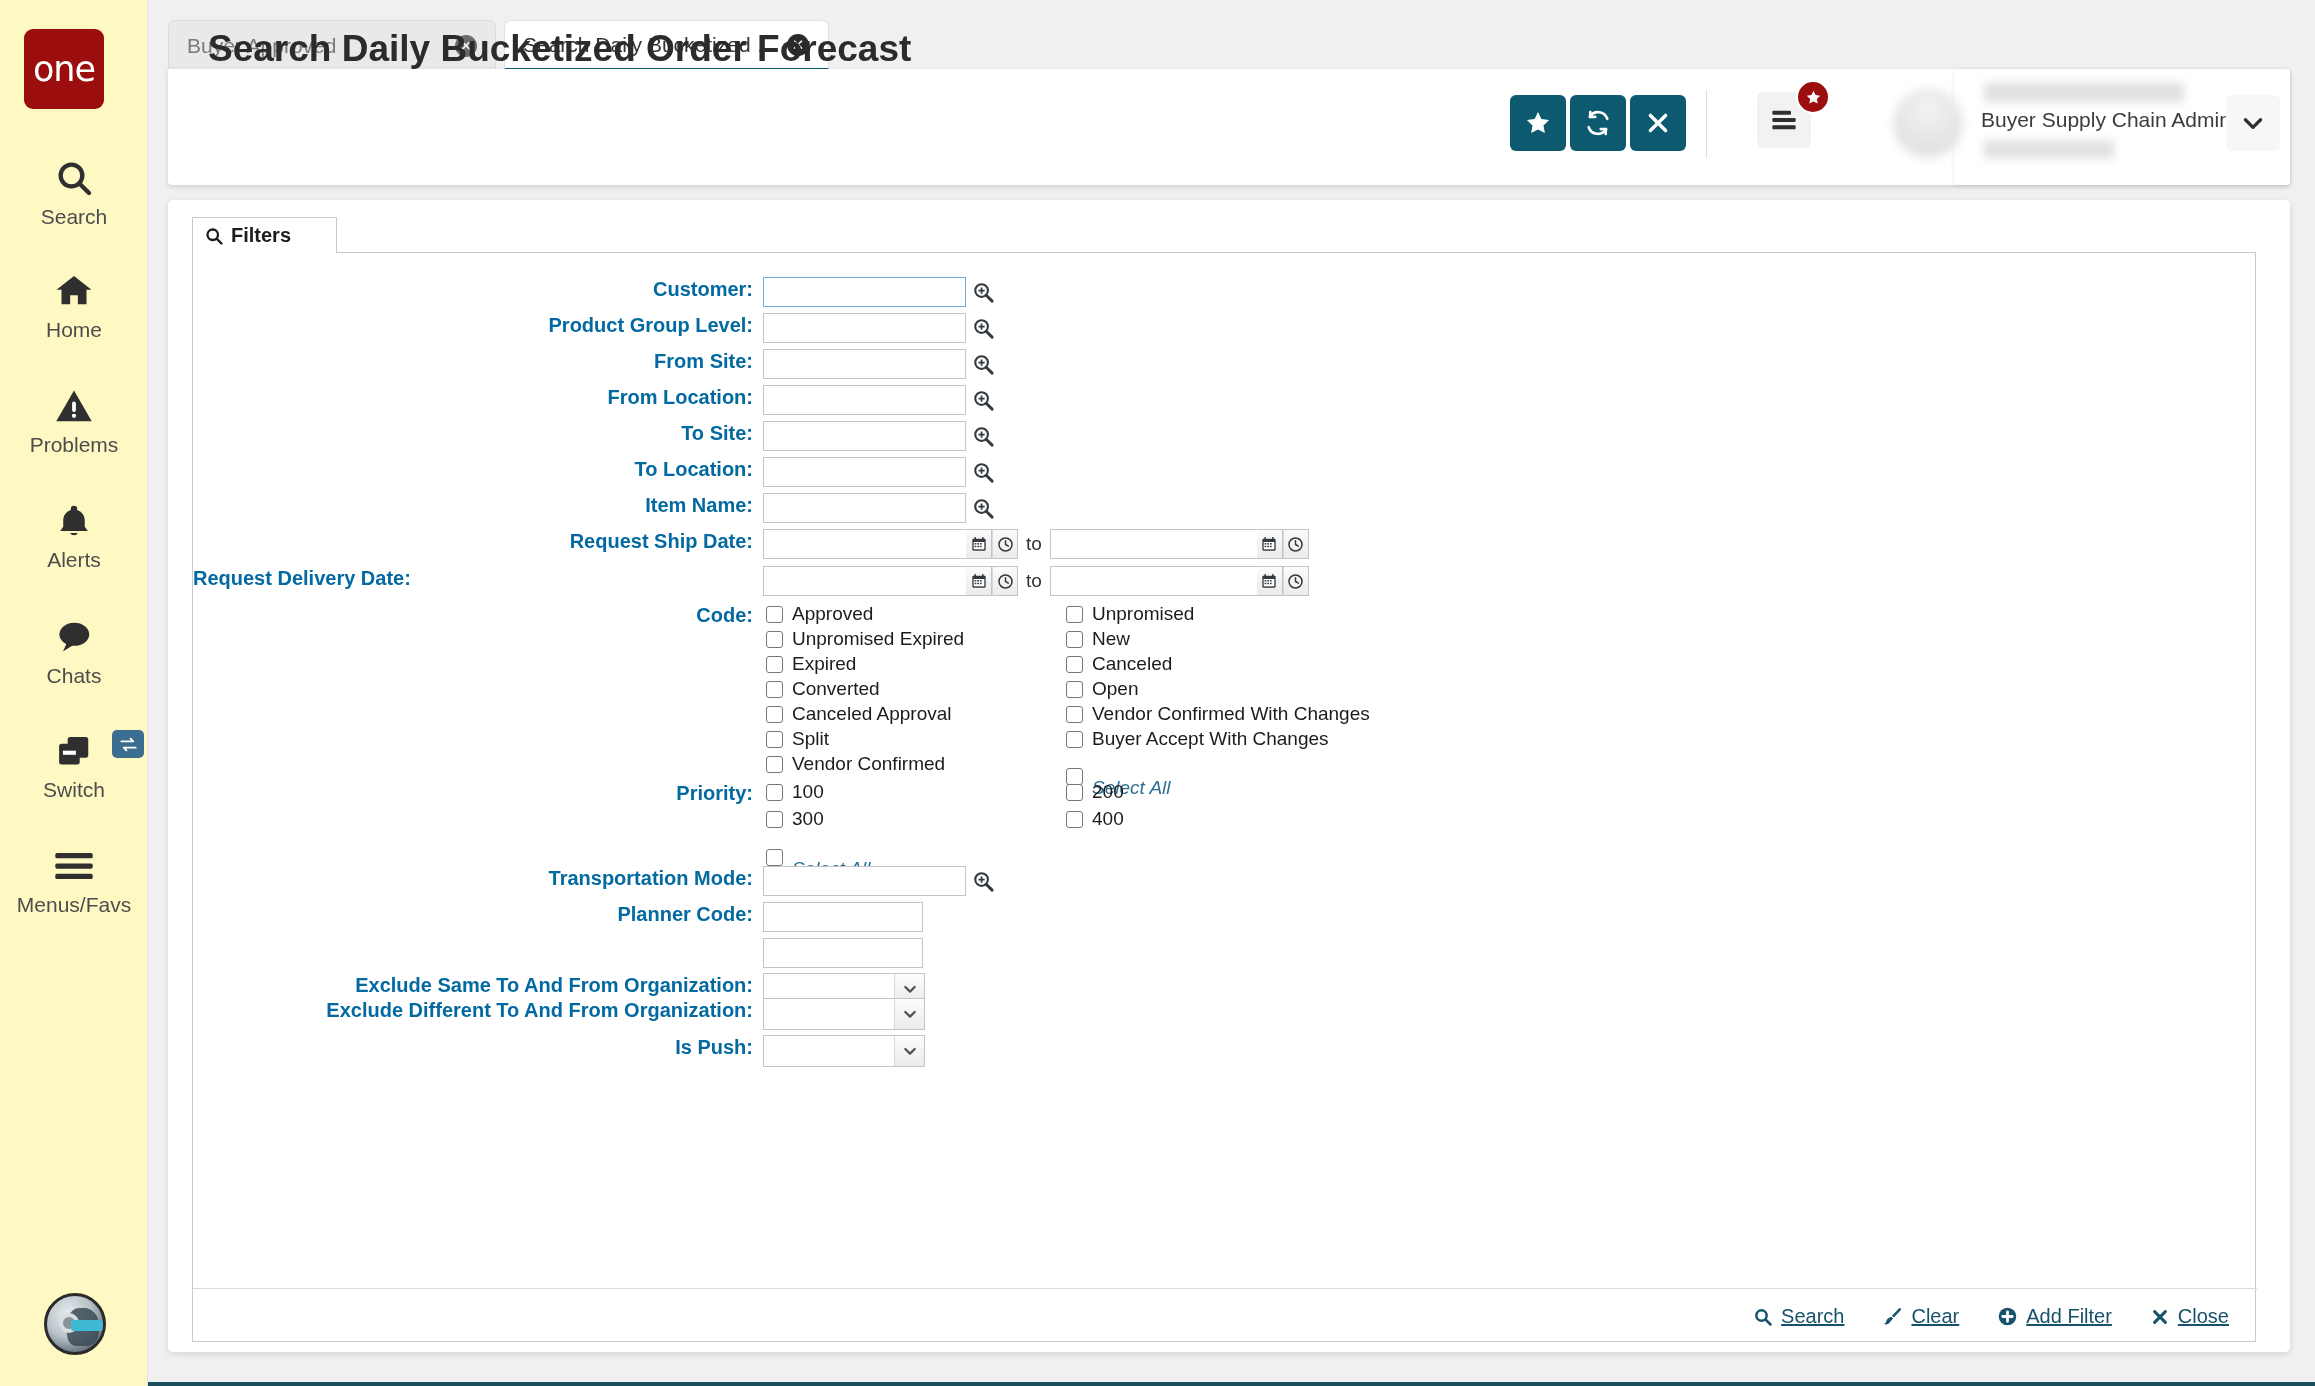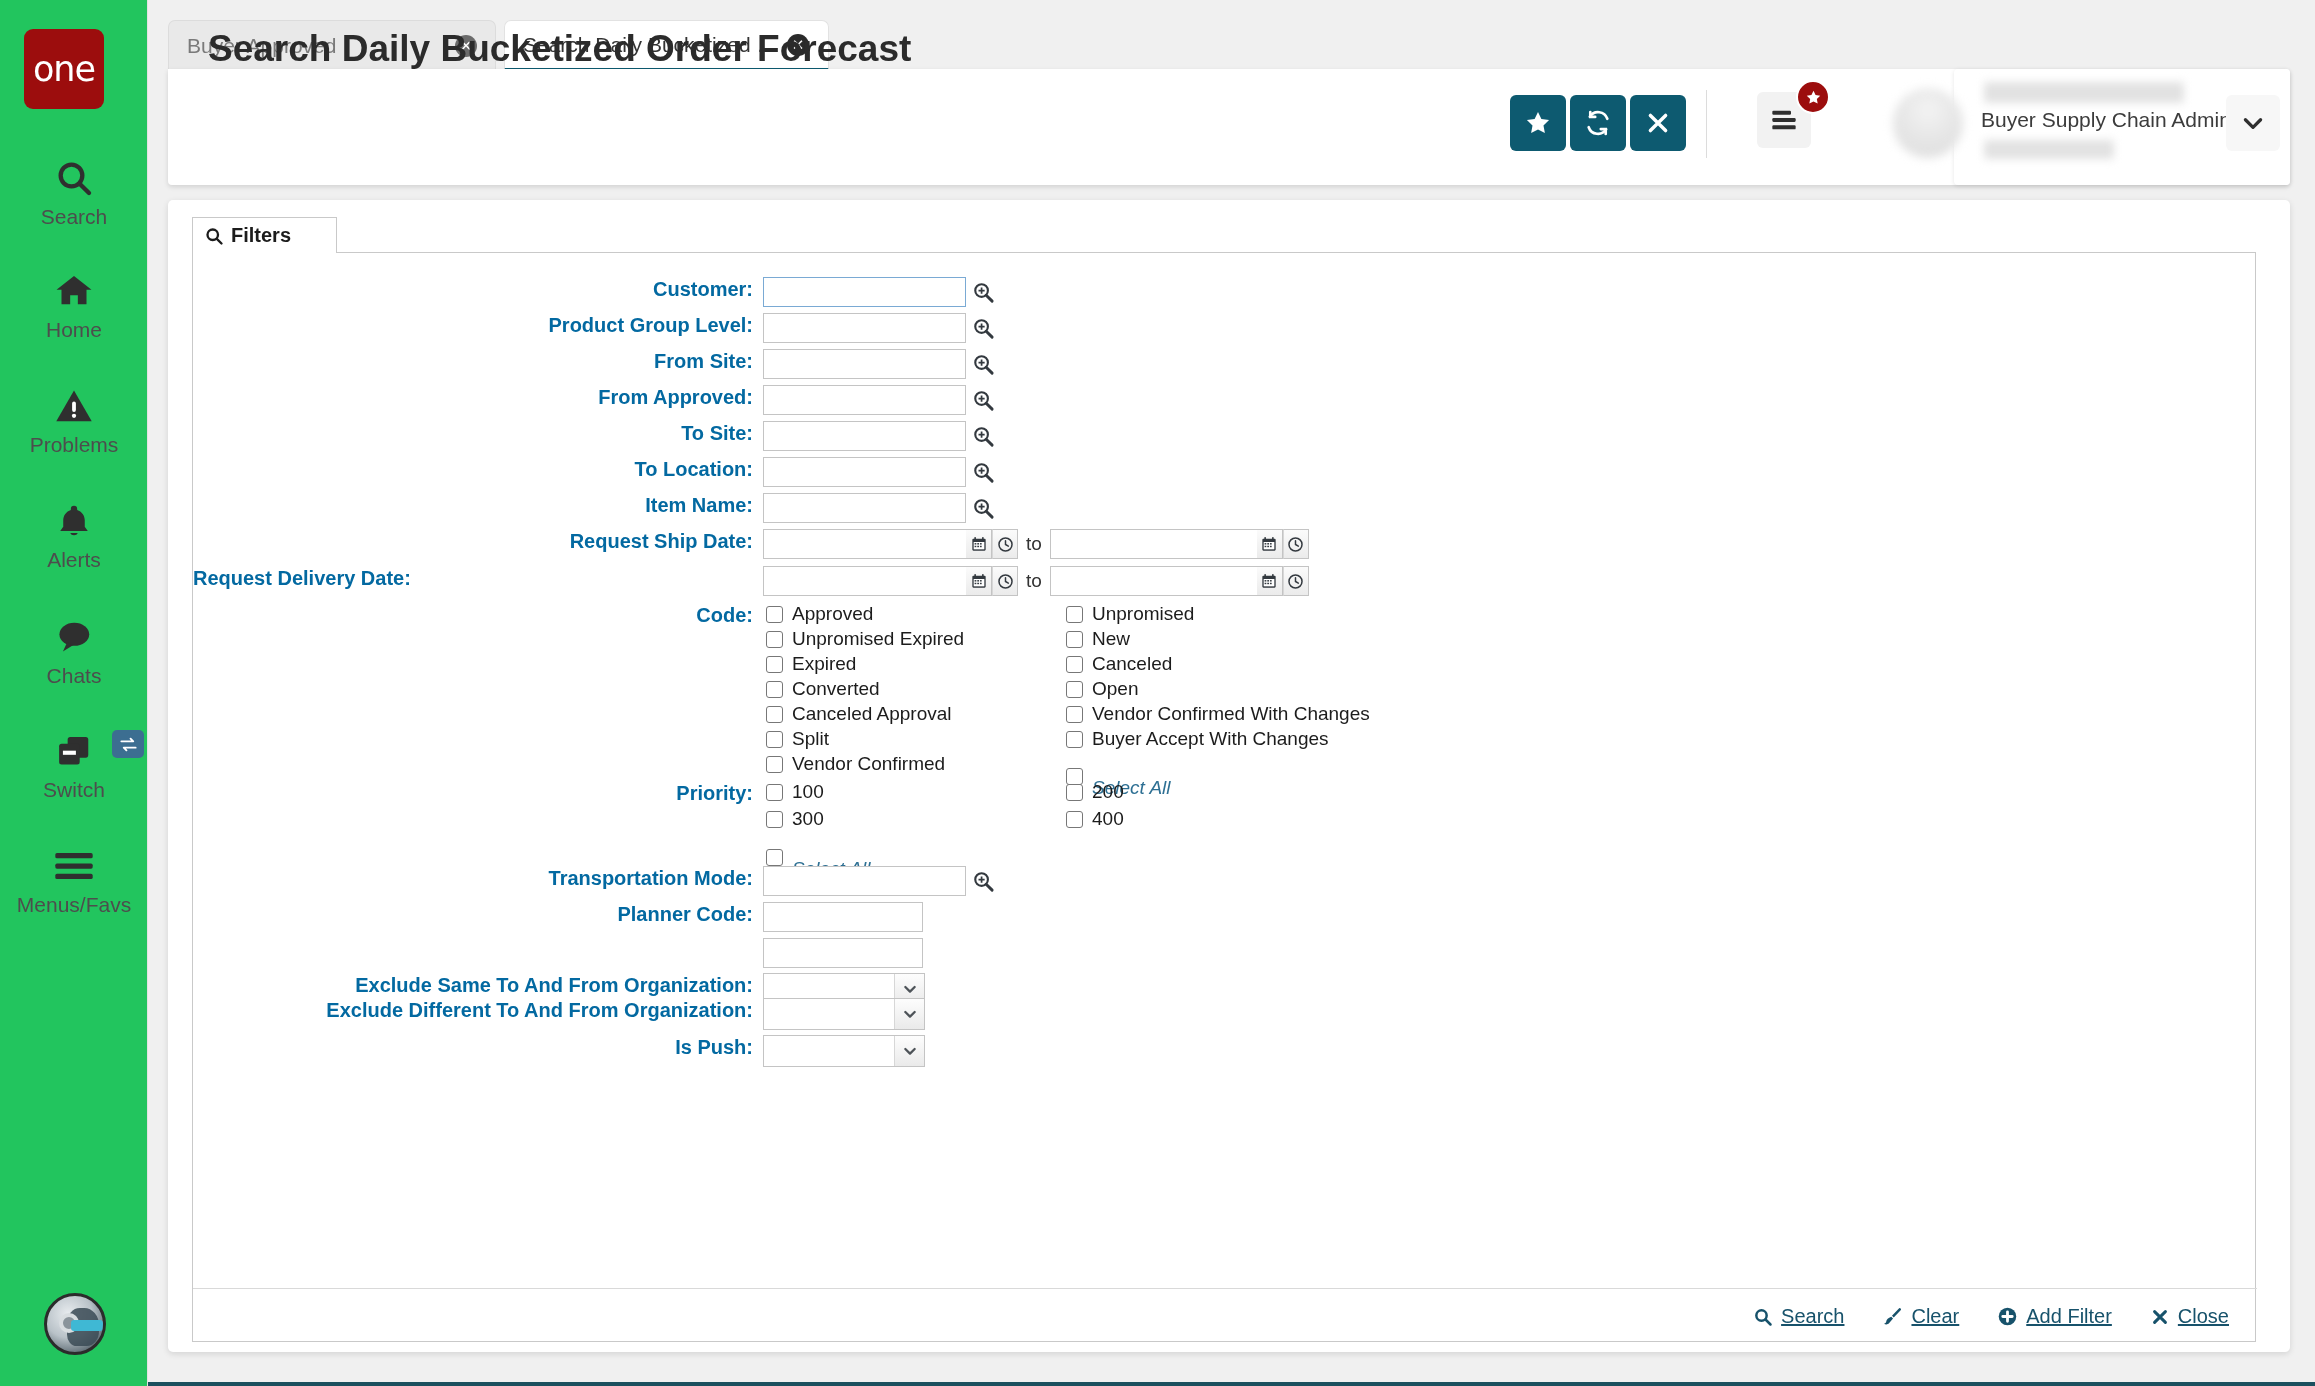--- a/index.html
+++ b/index.html
@@ -8,21 +8,21 @@
     width: 2315px; height: 1386px;
     overflow: hidden;
     background: #f0f0f0;
     font-family: "Liberation Sans", sans-serif;
   }
 
   
   #left-rail {
     position: absolute; left: 0; top: 0;
     width: 148px; height: 1386px;
-    background: #22c55e;
+    background: #fef9c3;
     border-right: 1px solid #e3e3e3;
     z-index: 30;
   }
   .logo-box {
     position: absolute; left: 24px; top: 29px;
     width: 80px; height: 80px;
     background: #9c0d0d; border-radius: 9px;
     display: flex; align-items: center; justify-content: center;
   }
   .logo-text {
@@ -462,21 +462,21 @@
         <span class="mag">
           <svg width="23" height="23" viewBox="0 0 24 24" fill="none" stroke="#33393f" stroke-width="2.2">
             <circle cx="10" cy="10" r="6.6"></circle>
               <line x1="14.8" y1="14.8" x2="21" y2="21" stroke-width="3" stroke-linecap="round"></line>
             <path d="M10 6.8v6.4M6.8 10h6.4" stroke-width="1.8"></path>
           </svg>
         </span>
       </div>
 
       <div class="frow" style="left:0;top:133px;width:560px;justify-content:flex-end">
-        <span class="flabel">From Approved:</span>
+        <span class="flabel">From Location:</span>
       </div>
       <div class="frow" style="left:570px;top:132px">
         <input class="ftext" style="width: 203px;" value="">
         <span class="mag">
           <svg width="23" height="23" viewBox="0 0 24 24" fill="none" stroke="#33393f" stroke-width="2.2">
             <circle cx="10" cy="10" r="6.6"></circle>
               <line x1="14.8" y1="14.8" x2="21" y2="21" stroke-width="3" stroke-linecap="round"></line>
             <path d="M10 6.8v6.4M6.8 10h6.4" stroke-width="1.8"></path>
           </svg>
         </span>

